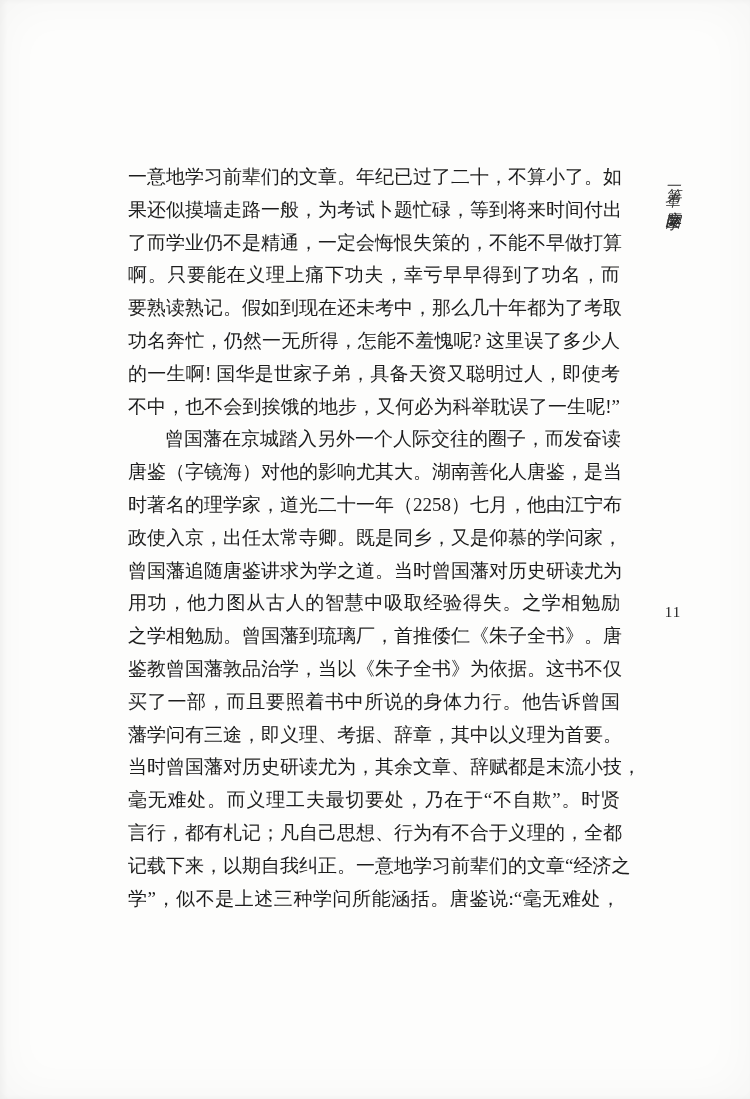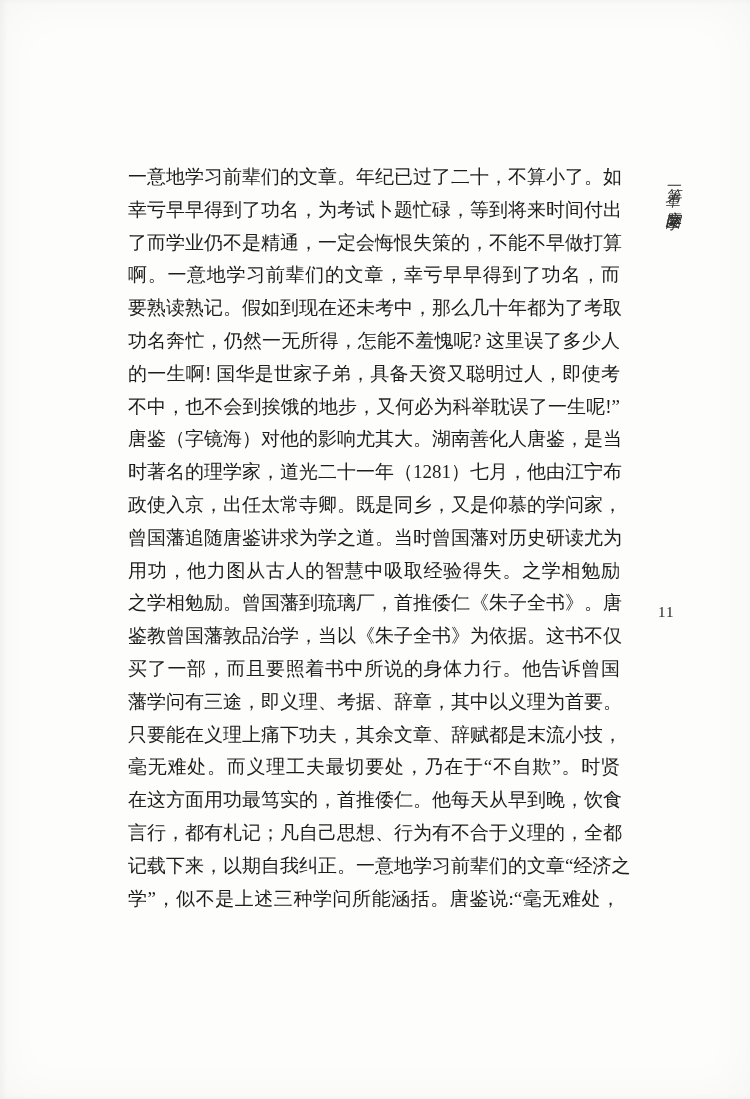--- a/index.html
+++ b/index.html
@@ -46,52 +46,52 @@
     font-size: 15px;
     letter-spacing: 2px;
     font-style: italic;
     color: #2b2b2b;
   }
   .page-number {
     position: absolute;
     left: 658px;
     top: 604px;
     width: 30px;
-    text-align: left;
+    text-align: center;
     font-size: 15px;
     letter-spacing: 1px;
     color: #222222;
   }
 </style>
 </head>
 <body>
 
 <div class="page">
 
   <div class="text-block">
       <div class="line">一意地学习前辈们的文章。年纪已过了二十，不算小了。如</div>
-      <div class="line">幸亏早早得到了功名，为考试卜题忙碌，等到将来时间付出</div>
+      <div class="line">果还似摸墙走路一般，为考试卜题忙碌，等到将来时间付出</div>
       <div class="line">了而学业仍不是精通，一定会悔恨失策的，不能不早做打算</div>
-      <div class="line">啊。一意地学习前辈们的文章，幸亏早早得到了功名，而</div>
+      <div class="line">啊。只要能在义理上痛下功夫，幸亏早早得到了功名，而</div>
       <div class="line">要熟读熟记。假如到现在还未考中，那么几十年都为了考取</div>
       <div class="line">功名奔忙，仍然一无所得，怎能不羞愧呢? 这里误了多少人</div>
       <div class="line">的一生啊! 国华是世家子弟，具备天资又聪明过人，即使考</div>
       <div class="line">不中，也不会到挨饿的地步，又何必为科举耽误了一生呢!”</div>
+      <div class="line indent">曾国藩在京城踏入另外一个人际交往的圈子，而发奋读</div>
       <div class="line">唐鉴（字镜海）对他的影响尤其大。湖南善化人唐鉴，是当</div>
-      <div class="line">时著名的理学家，道光二十一年（1281）七月，他由江宁布</div>
+      <div class="line">时著名的理学家，道光二十一年（2258）七月，他由江宁布</div>
       <div class="line">政使入京，出任太常寺卿。既是同乡，又是仰慕的学问家，</div>
       <div class="line">曾国藩追随唐鉴讲求为学之道。当时曾国藩对历史研读尤为</div>
       <div class="line">用功，他力图从古人的智慧中吸取经验得失。之学相勉励</div>
       <div class="line">之学相勉励。曾国藩到琉璃厂，首推倭仁《朱子全书》。唐</div>
       <div class="line">鉴教曾国藩敦品治学，当以《朱子全书》为依据。这书不仅</div>
       <div class="line">买了一部，而且要照着书中所说的身体力行。他告诉曾国</div>
       <div class="line">藩学问有三途，即义理、考据、辞章，其中以义理为首要。</div>
-      <div class="line">只要能在义理上痛下功夫，其余文章、辞赋都是末流小技，</div>
+      <div class="line">当时曾国藩对历史研读尤为，其余文章、辞赋都是末流小技，</div>
       <div class="line">毫无难处。而义理工夫最切要处，乃在于“不自欺”。时贤</div>
-      <div class="line">在这方面用功最笃实的，首推倭仁。他每天从早到晚，饮食</div>
       <div class="line">言行，都有札记；凡自己思想、行为有不合于义理的，全都</div>
       <div class="line">记载下来，以期自我纠正。一意地学习前辈们的文章“经济之</div>
       <div class="line">学”，似不是上述三种学问所能涵括。唐鉴说:“毫无难处，</div>
     </div>
 
   <div class="running-header">第一章　交际圈子</div>
 
   <div class="page-number">11</div>
 
 </div>

